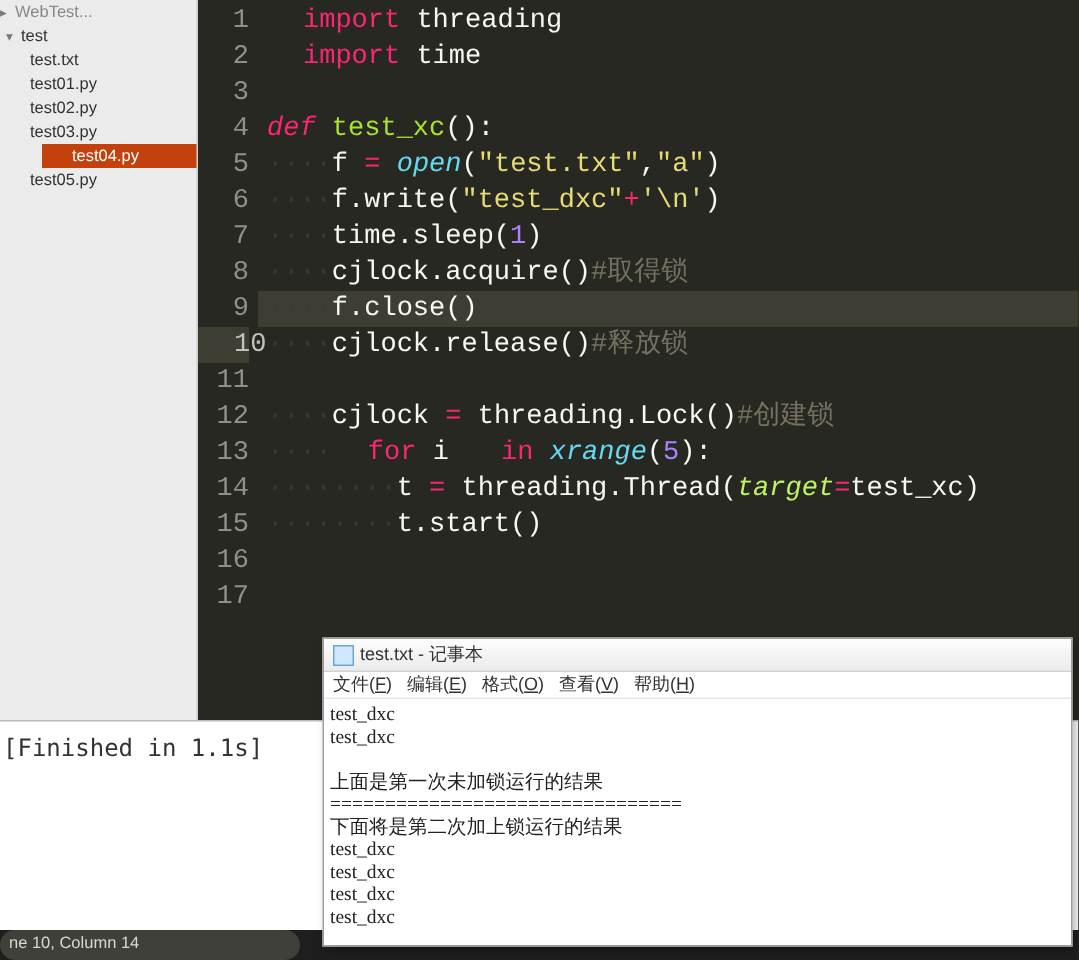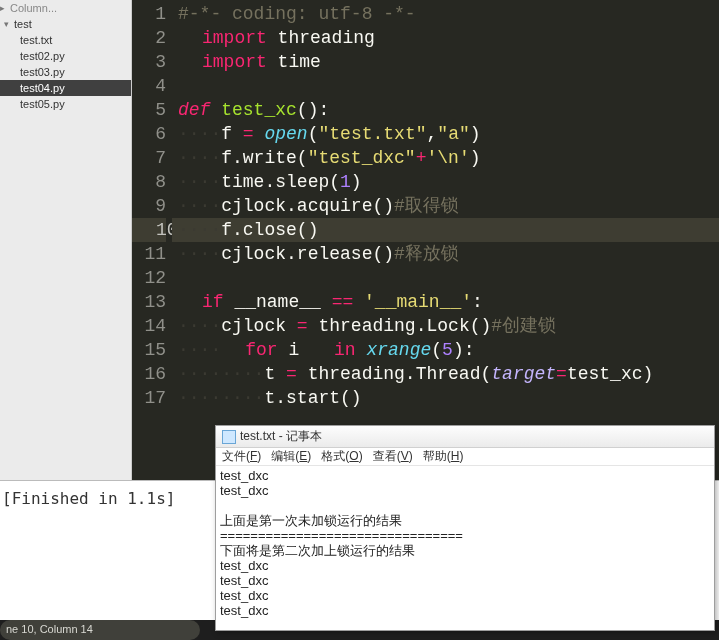--- a/index.html
+++ b/index.html
@@ -36,22 +36,23 @@
   .tree-row.depth0 { padding-left: 0; }
   .tree-row.depth1 { padding-left: 4px; }
   .tree-row.depth2 { padding-left: 20px; }
   .tree-row .tw {
     display: inline-block;
     width: 10px;
     color: #777;
     font-size: 9px;
   }
   .tree-row.active {
-    background: #404040;
+    background: #c2410c;
     color: #fff;
+    margin-left: 28px;
   }
   .tree-row.muted { color: #888; }
 
   
   .editor {
     flex: 1;
     background: #272822;
     display: flex;
     flex-direction: column;
   }
@@ -91,21 +92,21 @@
     background: #3e3d32;
   }
   .tok-kw { color: #f92672; margin-left: 24px; }
   .tok-kw-i { color: #f92672; font-style: italic; }
   .tok-fn { color: #a6e22e; text-align: center; }
   .tok-builtin { color: #66d9ef; font-style: italic; }
   .tok-str { color: #e6db74; }
   .tok-num { color: #ae81ff; }
   .tok-comment { color: #75715e; }
   .tok-op { color: #f92672; }
-  .tok-param { color: #c4b5fd; font-style: italic; }
+  .tok-param { color: #bef264; font-style: italic; }
   .tok-indent { color: #3b3a32; }
 
   
   .console {
     position: absolute;
     left: 0;
     top: 480px;
     width: 719px;
     height: 140px;
     background: #fff;
@@ -164,45 +165,48 @@
     font-size: 12px;
     color: #333;
     display: flex;
     align-items: flex-end;
     gap: 10px;
     padding: 0 6px;
     border-bottom: 1px solid #e5e5e5;
   }
   .notepad-menu span u { text-decoration: underline; }
   .notepad-body {
-    font-family: Liberation Sans, sans-serif;
+    font-family: Liberation Serif, serif;
     font-size: 13px;
     color: #222;
     padding: 2px 4px;
     line-height: 15px;
     white-space: pre;
   }
 </style>
 </head>
 <body>
 
 <div class="layout">
 
   <div class="sidebar">
     <div class="tree-row depth0 muted">
       <span class="tw">▸</span>
-        <span>Column...</span>
+        <span>WebTest...</span>
     </div>
     <div class="tree-row depth1">
       <span class="tw">▾</span>
         <span>test</span>
     </div>
     <div id="tree-items">
         <div class="tree-row depth2">
           <span>test.txt</span>
+        </div>
+        <div class="tree-row depth2">
+          <span>test01.py</span>
         </div>
         <div class="tree-row depth2">
           <span>test02.py</span>
         </div>
         <div class="tree-row depth2">
           <span>test03.py</span>
         </div>
         <div class="tree-row depth2 active">
           <span>test04.py</span>
         </div>
@@ -227,33 +231,31 @@
           <div class="ln current">10</div>
           <div class="ln">11</div>
           <div class="ln">12</div>
           <div class="ln">13</div>
           <div class="ln">14</div>
           <div class="ln">15</div>
           <div class="ln">16</div>
           <div class="ln">17</div>
         </div>
       <div class="code" id="code">
-          <div class="line"><span class="tok-comment">#-*- coding: utf-8 -*-</span></div>
           <div class="line"><span class="tok-kw">import</span> threading</div>
           <div class="line"><span class="tok-kw">import</span> time</div>
           <div class="line"></div>
           <div class="line"><span class="tok-kw-i">def</span> <span class="tok-fn">test_xc</span>():</div>
           <div class="line"><span class="tok-indent">····</span>f <span class="tok-op">=</span> <span class="tok-builtin">open</span>(<span class="tok-str">"test.txt"</span>,<span class="tok-str">"a"</span>)</div>
           <div class="line"><span class="tok-indent">····</span>f.write(<span class="tok-str">"test_dxc"</span><span class="tok-op">+</span><span class="tok-str">'\n'</span>)</div>
           <div class="line"><span class="tok-indent">····</span>time.sleep(<span class="tok-num">1</span>)</div>
           <div class="line"><span class="tok-indent">····</span>cjlock.acquire()<span class="tok-comment">#取得锁</span></div>
           <div class="line current"><span class="tok-indent">····</span>f.close()</div>
           <div class="line"><span class="tok-indent">····</span>cjlock.release()<span class="tok-comment">#释放锁</span></div>
           <div class="line"></div>
-          <div class="line"><span class="tok-kw">if</span> __name__ <span class="tok-op">==</span> <span class="tok-str">'__main__'</span>:</div>
           <div class="line"><span class="tok-indent">····</span>cjlock <span class="tok-op">=</span> threading.Lock()<span class="tok-comment">#创建锁</span></div>
           <div class="line"><span class="tok-indent">····</span><span class="tok-kw">for</span> i <span class="tok-kw">in</span> <span class="tok-builtin">xrange</span>(<span class="tok-num">5</span>):</div>
           <div class="line"><span class="tok-indent">········</span>t <span class="tok-op">=</span> threading.Thread(<span class="tok-param">target</span><span class="tok-op">=</span>test_xc)</div>
           <div class="line"><span class="tok-indent">········</span>t.start()</div>
         </div>
     </div>
   </div>
 </div>
 
 <div class="console">

